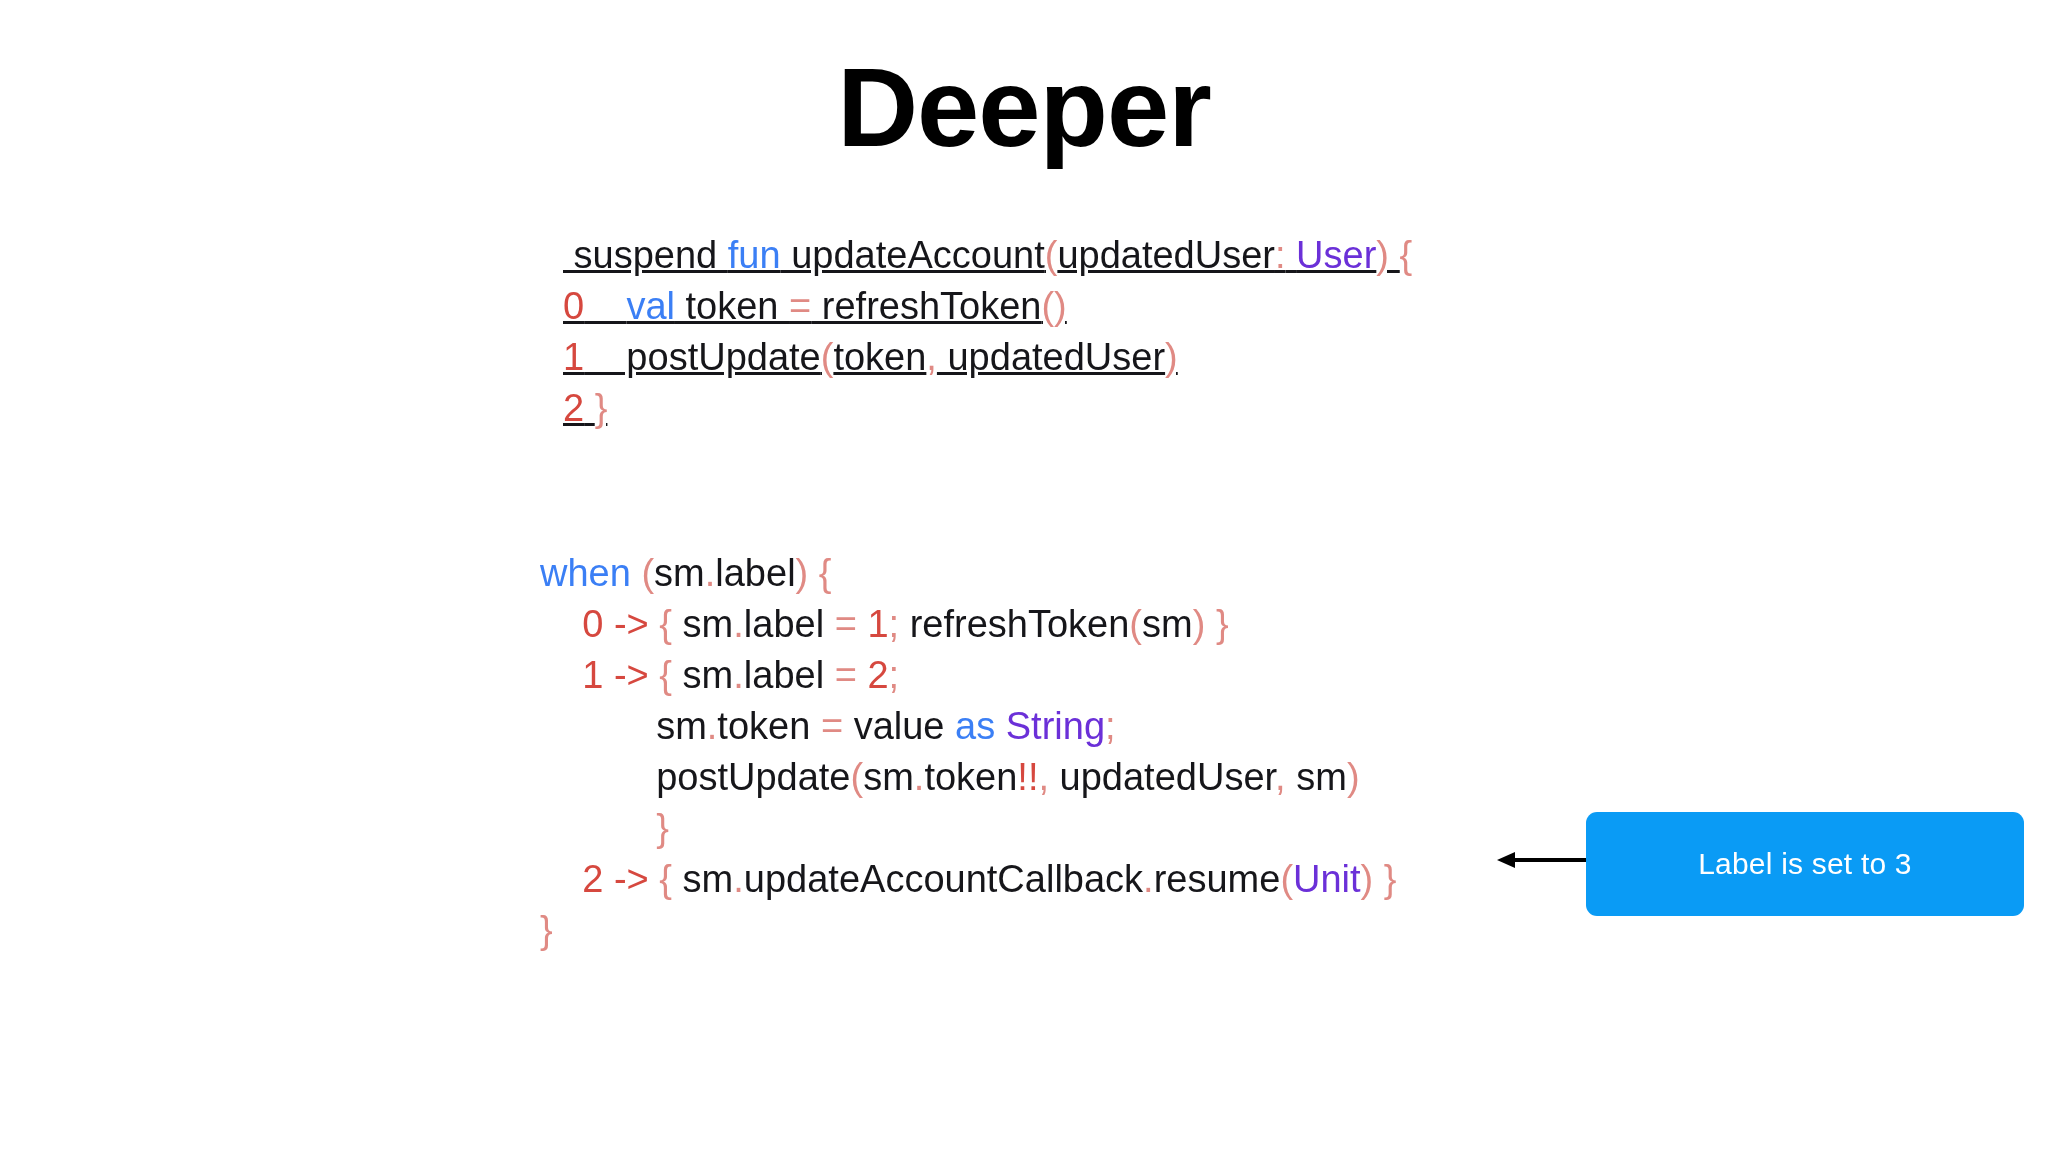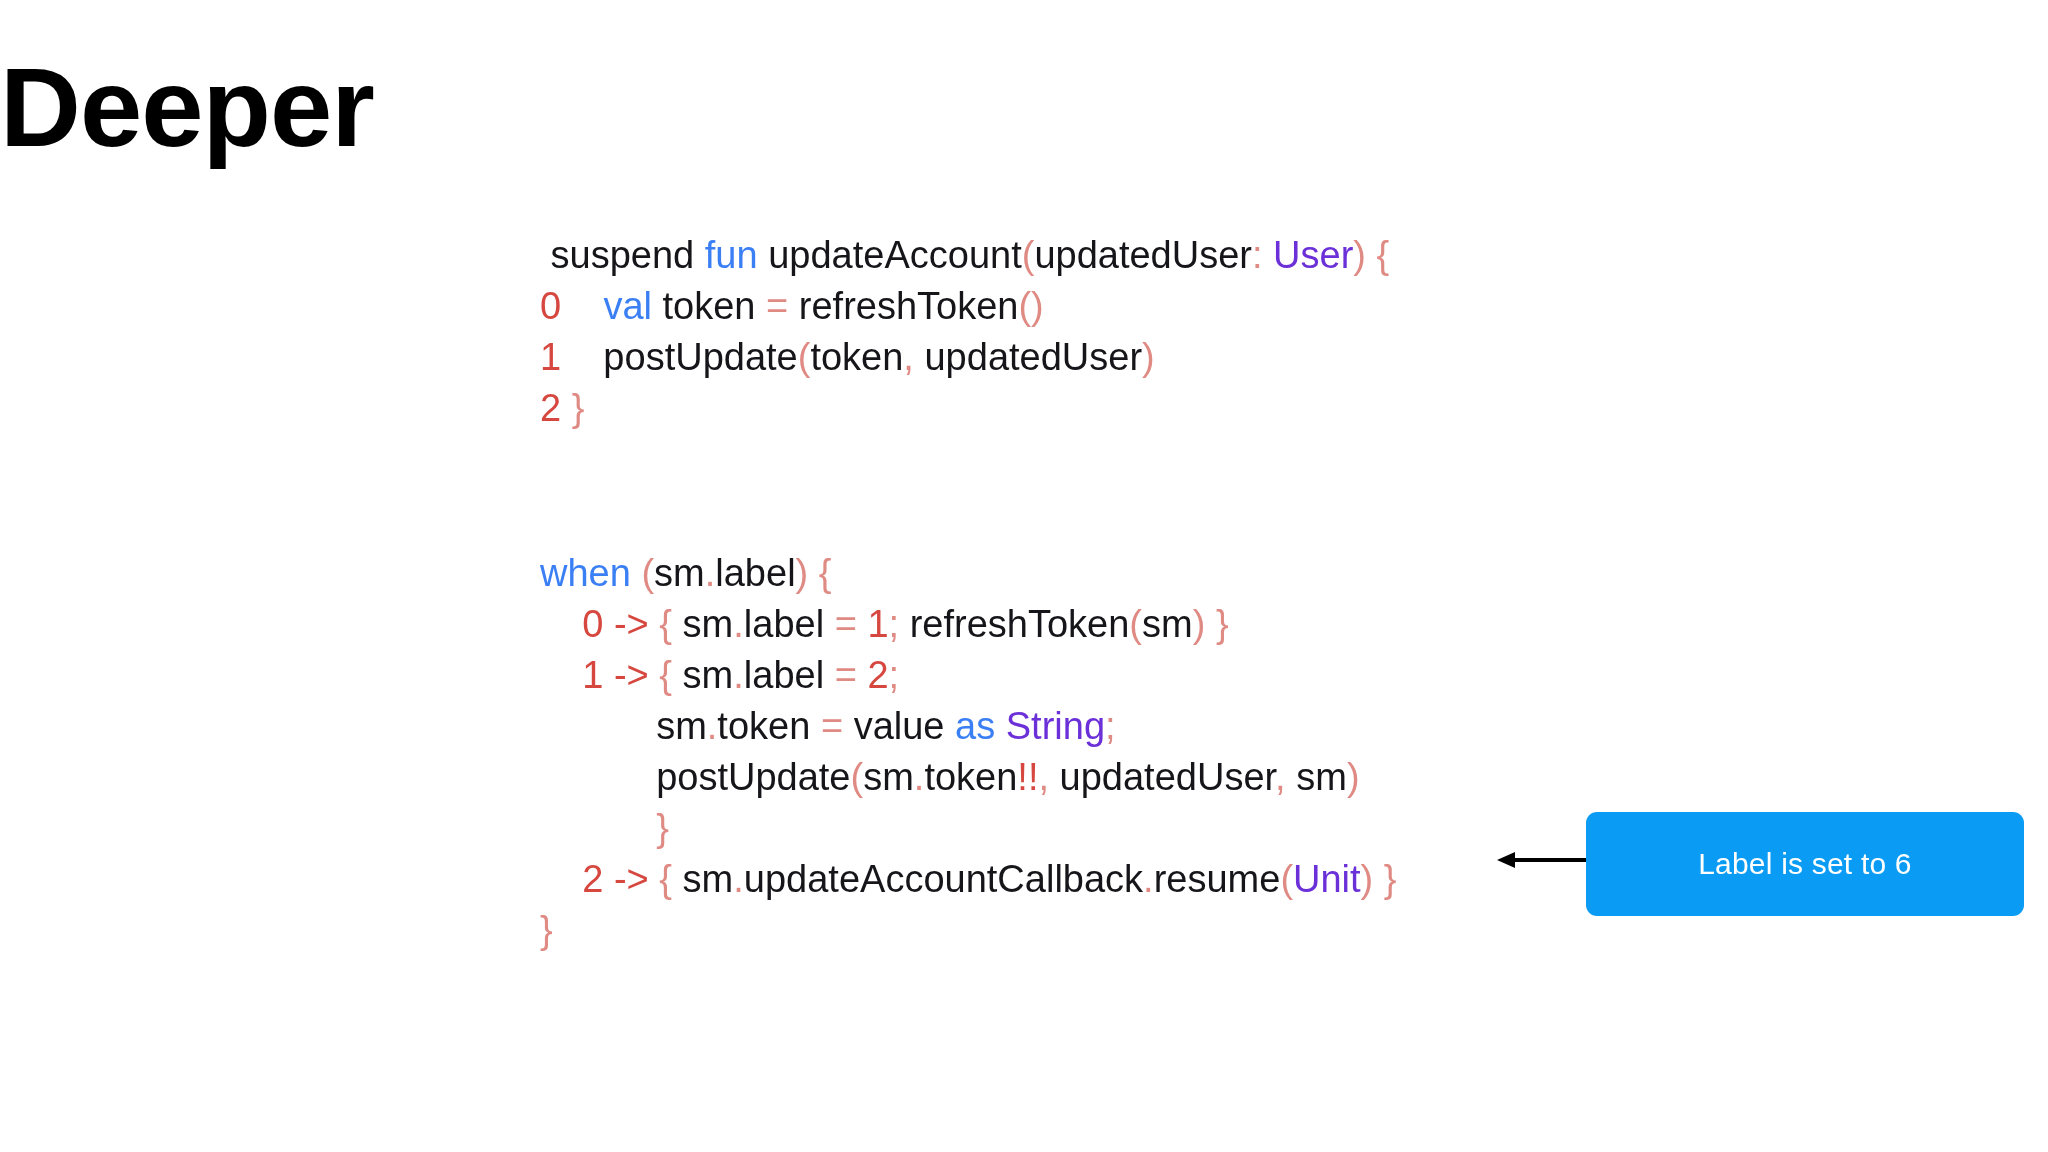--- a/index.html
+++ b/index.html
@@ -15,37 +15,38 @@
     font-family: "Liberation Sans", sans-serif;
     -webkit-font-smoothing: antialiased;
   }
 
   
   #slide-title {
     position: absolute;
     top: 48px;
     left: 0;
     width: 2048px;
+    text-align: center;
     font-size: 112px;
     line-height: 1.08;
     font-weight: 700;
     letter-spacing: -1px;
     color: #000000;
   }
 
   
   .code-block {
     position: absolute;
     font-family: "Liberation Sans", sans-serif;
     font-size: 38px;
     line-height: 51px;
     color: #16161a;
     white-space: pre;
   }
-  #code-block-suspend { left: 540px; top: 230px; }
+  #code-block-suspend { left: 563px; top: 230px; text-decoration: underline; }
   #code-block-statemachine { left: 540px; top: 548px; }
 
   .code-line { white-space: pre; }
 
   
   .tok-plain   { color: #16161a; }
   .tok-kw      { color: #3b7ff5; }   
   .tok-type    { color: #6b30d8; }   
   .tok-punct   { color: #e08a84; }   
   .tok-num     { color: #d6483f; }   
@@ -87,14 +88,14 @@
 <div id="code-block-suspend" class="code-block"><div class="code-line"><span class="tok-plain"> suspend </span><span class="tok-kw">fun</span><span class="tok-plain"> updateAccount</span><span class="tok-punct">(</span><span class="tok-plain">updatedUser</span><span class="tok-punct">:</span><span class="tok-plain"> </span><span class="tok-type">User</span><span class="tok-punct">)</span><span class="tok-plain"> </span><span class="tok-punct">{</span></div><div class="code-line"><span class="tok-num">0</span><span class="tok-plain">    </span><span class="tok-kw">val</span><span class="tok-plain"> token </span><span class="tok-punct">=</span><span class="tok-plain"> refreshToken</span><span class="tok-punct">()</span></div><div class="code-line"><span class="tok-num">1</span><span class="tok-plain">    postUpdate</span><span class="tok-punct">(</span><span class="tok-plain">token</span><span class="tok-punct">,</span><span class="tok-plain"> updatedUser</span><span class="tok-punct">)</span></div><div class="code-line"><span class="tok-num">2</span><span class="tok-plain"> </span><span class="tok-punct">}</span></div></div>
 
 <div id="code-block-statemachine" class="code-block"><div class="code-line"><span class="tok-kw">when</span><span class="tok-plain"> </span><span class="tok-punct">(</span><span class="tok-plain">sm</span><span class="tok-punct">.</span><span class="tok-plain">label</span><span class="tok-punct">)</span><span class="tok-plain"> </span><span class="tok-punct">{</span></div><div class="code-line"><span class="tok-plain">    </span><span class="tok-num">0 -&gt; </span><span class="tok-punct">{</span><span class="tok-plain"> sm</span><span class="tok-punct">.</span><span class="tok-plain">label </span><span class="tok-punct">= </span><span class="tok-num">1</span><span class="tok-punct">;</span><span class="tok-plain"> refreshToken</span><span class="tok-punct">(</span><span class="tok-plain">sm</span><span class="tok-punct">)</span><span class="tok-plain"> </span><span class="tok-punct">}</span></div><div class="code-line"><span class="tok-plain">    </span><span class="tok-num">1 -&gt; </span><span class="tok-punct">{</span><span class="tok-plain"> sm</span><span class="tok-punct">.</span><span class="tok-plain">label </span><span class="tok-punct">= </span><span class="tok-num">2</span><span class="tok-punct">;</span></div><div class="code-line"><span class="tok-plain">           sm</span><span class="tok-punct">.</span><span class="tok-plain">token </span><span class="tok-punct">= </span><span class="tok-plain">value </span><span class="tok-kw">as</span><span class="tok-plain"> </span><span class="tok-type">String</span><span class="tok-punct">;</span></div><div class="code-line"><span class="tok-plain">           postUpdate</span><span class="tok-punct">(</span><span class="tok-plain">sm</span><span class="tok-punct">.</span><span class="tok-plain">token</span><span class="tok-num">!!</span><span class="tok-punct">,</span><span class="tok-plain"> updatedUser</span><span class="tok-punct">,</span><span class="tok-plain"> sm</span><span class="tok-punct">)</span></div><div class="code-line"><span class="tok-plain">           </span><span class="tok-punct">}</span></div><div class="code-line"><span class="tok-plain">    </span><span class="tok-num">2 -&gt; </span><span class="tok-punct">{</span><span class="tok-plain"> sm</span><span class="tok-punct">.</span><span class="tok-plain">updateAccountCallback</span><span class="tok-punct">.</span><span class="tok-plain">resume</span><span class="tok-punct">(</span><span class="tok-type">Unit</span><span class="tok-punct">)</span><span class="tok-plain"> </span><span class="tok-punct">}</span></div><div class="code-line"><span class="tok-punct">}</span></div></div>
 
 <svg id="callout-arrow" viewBox="0 0 92 24">
   <line x1="92" y1="12" x2="14" y2="12" stroke="#000000" stroke-width="4"></line>
   <polygon points="0,12 18,4 18,20" fill="#000000"></polygon>
 </svg>
 
 <div id="callout-box">
-  <span id="callout-label">Label is set to 6</span>
+  <span id="callout-label">Label is set to 3</span>
 </div>
 
 </body></html>

